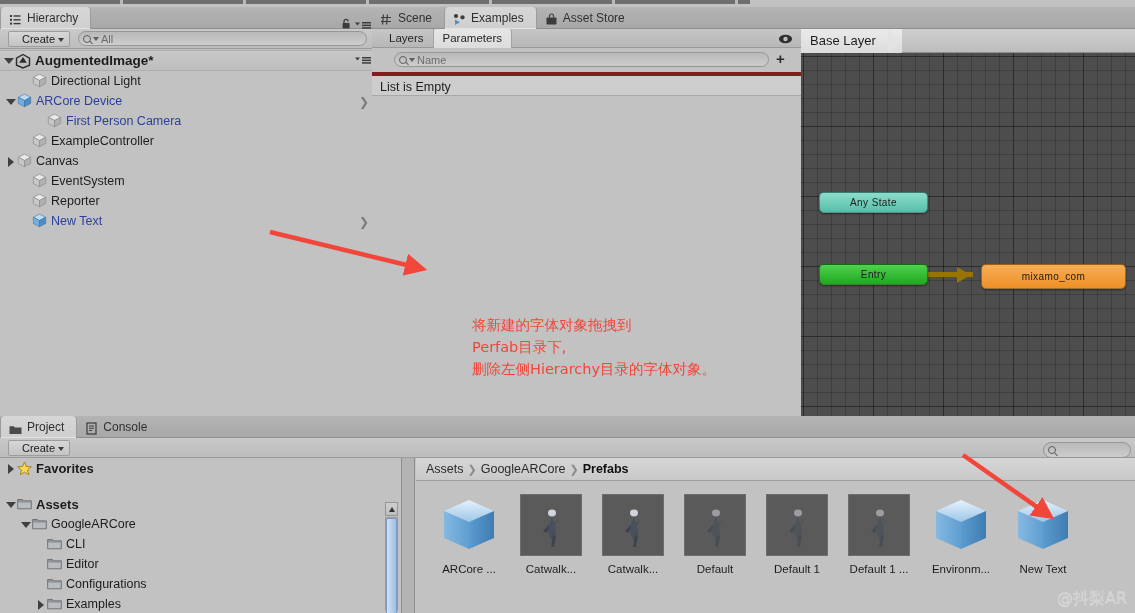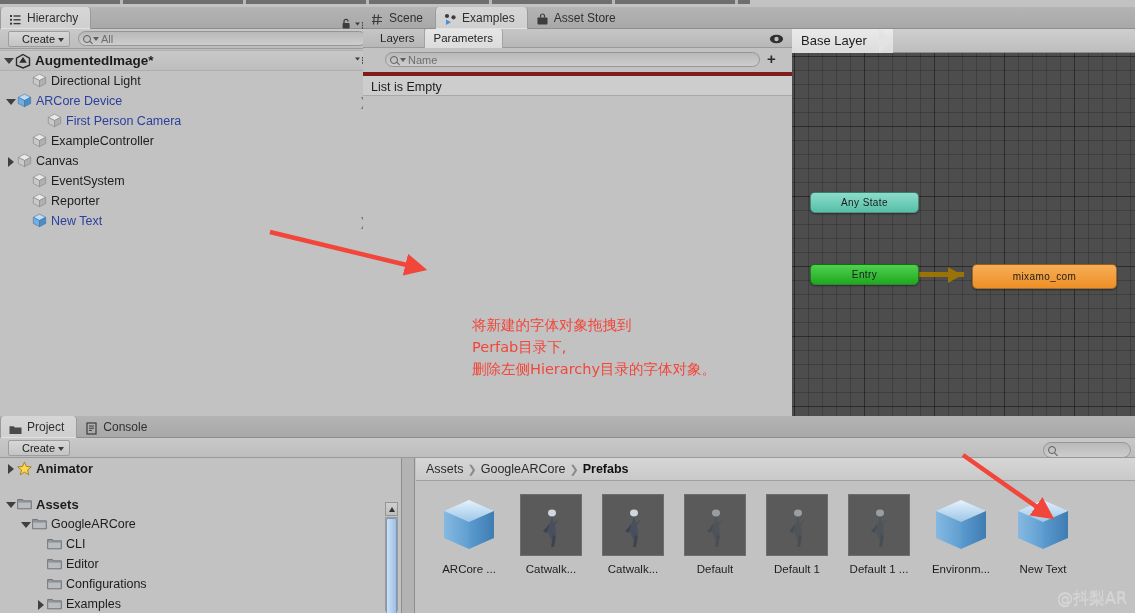--- a/index.html
+++ b/index.html
@@ -77,21 +77,21 @@
   .twisty.closed:after { content:""; position:absolute; left:4px; top:2px; border-top:5px solid transparent; border-bottom:5px solid transparent; border-left:6px solid #3f3f3f; }
   .go-icon { width: 16px; height: 16px; flex: none; margin-right: 3px; position: relative; }
   .cube-grey, .cube-blue { width: 15px; height: 15px; display: block; }
   .lbl-blue { color: #2a3f9e; }
   .lbl-dark { color: #1d1d1d; }
   .row-arrow { position: absolute; right: 8px; top: 4px; color: #7b7b7b; font-size: 12px; }
   .unity-logo { width: 16px; height: 16px; margin-right: 4px; flex: none; }
   .hdr-icons { position: absolute; right: 6px; top: 11px; display: flex; gap: 4px; align-items: center; }
 
   
-  #animator { left: 363px; top: 7px; right: 0; height: 492px; }
+  #animator { left: 372px; top: 7px; right: 0; height: 492px; }
   #anim-left { position: absolute; left: 0; top: 22px; width: 429px; bottom: 0; background: #c2c2c2; }
   .subtabs { position:absolute; left:0; top:0; right:0; height:19px; background: linear-gradient(#c6c6c6,#b7b7b7); border-bottom:1px solid #9a9a9a;}
   .subtab { float:left; height:19px; line-height:18px; padding:0 9px; font-size:11.5px; color:#242424; border-right:1px solid #a3a3a3;}
   .subtab.active { background: linear-gradient(#e6e6e6,#dcdcdc); border-top-left-radius:3px; border-top-right-radius:3px; }
   .eye { position:absolute; right:8px; top:4px; width:15px; height:10px; }
   .param-search { position:absolute; left:22px; top:23px; width:375px; }
   .plus-btn { position:absolute; left:404px; top:22px; font-size:15px; font-weight:bold; color:#2b2b2b; line-height:15px;}
   .listempty { position:absolute; left:0; top:43px; right:0; height:24px; background:#cdcdcd; border-top:4px solid #7f1d1d; border-bottom:1px solid #a9a9a9; }
   .listempty span { position:absolute; left:8px; top:4px; font-size:12.5px; color:#1d1d1d; }
   #anim-body { position:absolute; left:0; top:67px; right:0; bottom:0; background:#c2c2c2; }
@@ -446,21 +446,21 @@
     </div>
 
     <div id="proj-left">
       <div id="proj-rows">
           <div class="prow">
             <span style="width:4px;flex:none;"></span>
             <span class="twisty closed"></span>
             <span class="star"><svg viewBox="0 0 16 16" width="15" height="15">
                 <polygon points="8,1 10,5.8 15.2,6.2 11.2,9.6 12.5,14.7 8,11.9 3.5,14.7 4.8,9.6 0.8,6.2 6,5.8" fill="#ffd64d" stroke="#9a7b12" stroke-width="0.9"></polygon>
               </svg></span>
-            <span style="font-weight:bold;font-size:13px;">Animator</span>
+            <span style="font-weight:bold;font-size:13px;">Favorites</span>
           </div>
           <div class="prow" style="height: 16px;"></div>
           <div class="prow">
             <span style="width:4px;flex:none;"></span>
             <span class="twisty open"></span>
             <span class="folder"><svg viewBox="0 0 16 13" width="15" height="12">
                 <path d="M0.6 1.6h5.2l1.2 1.5h8.4v8.6H0.6z" fill="#8e9296" stroke="#5f6367" stroke-width="0.8"></path>
                 <path d="M1.2 4.2h13.4v6.8H1.2z" fill="#b9bdc1"></path>
                 <path d="M1.2 4.2h13.4v1.1H1.2z" fill="#9aa0a5"></path>
               </svg></span>

